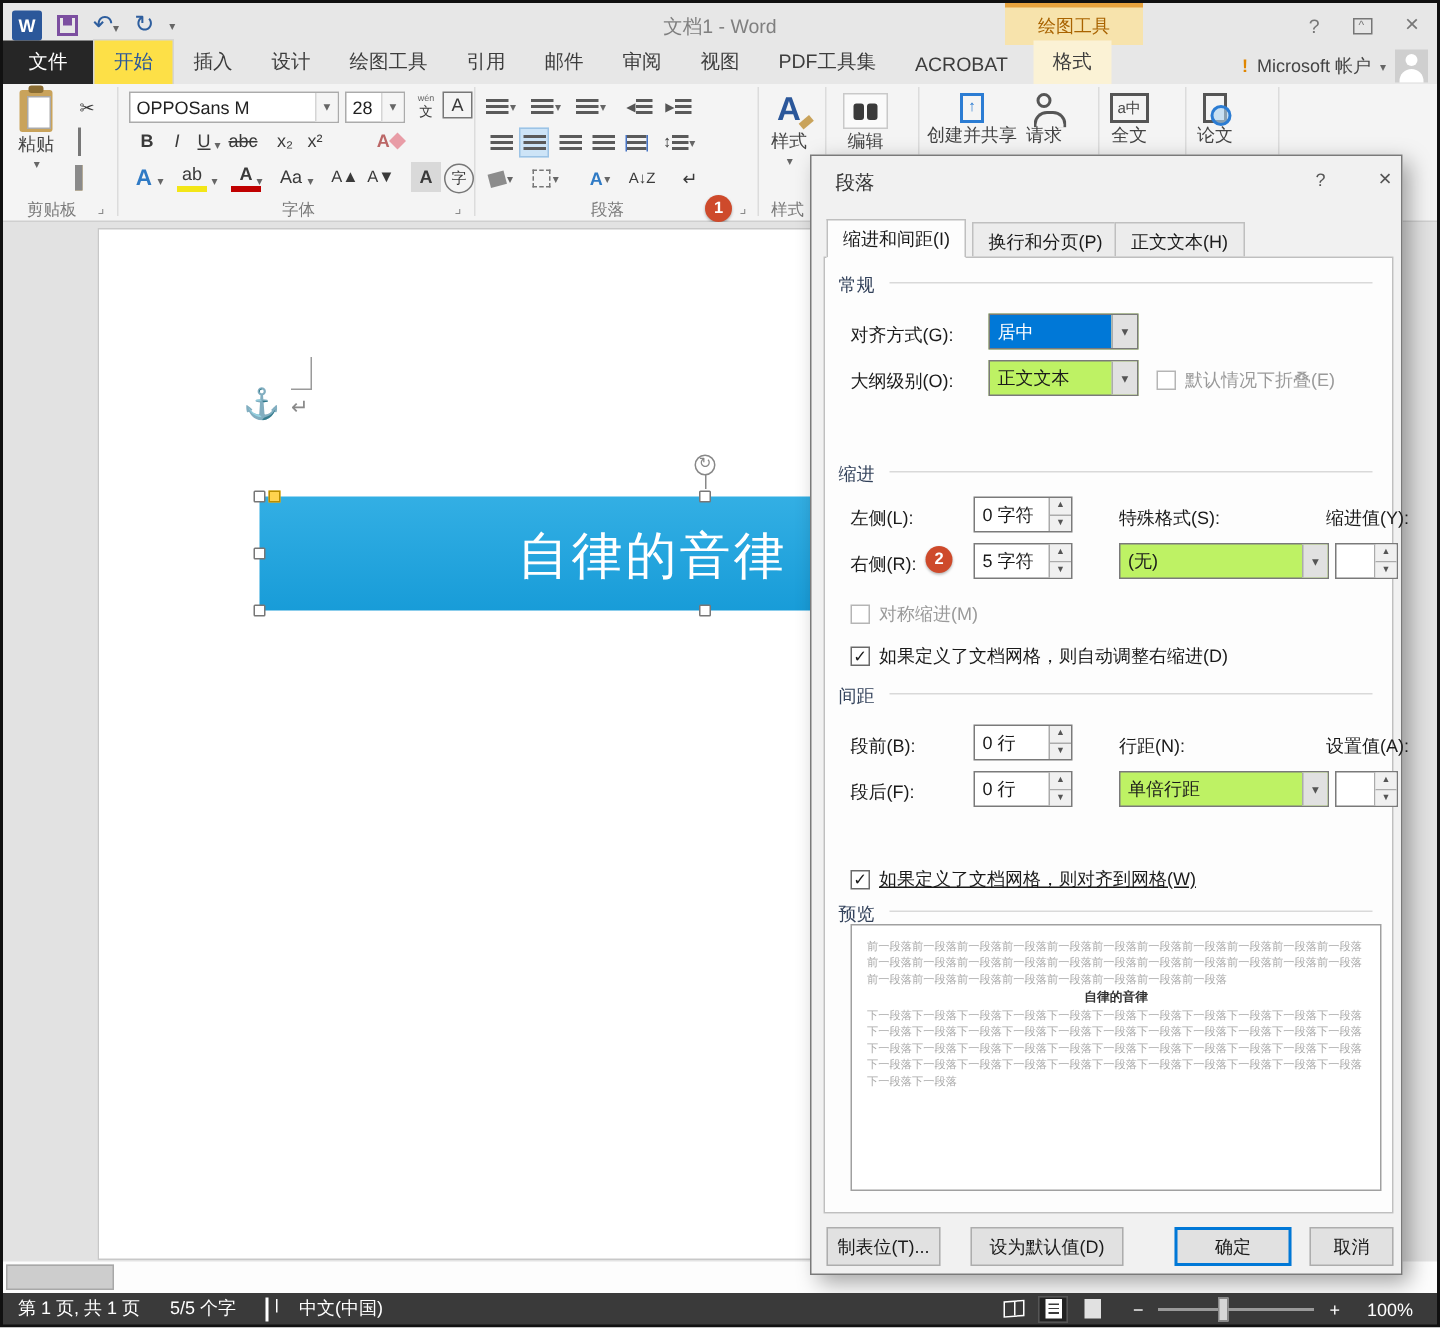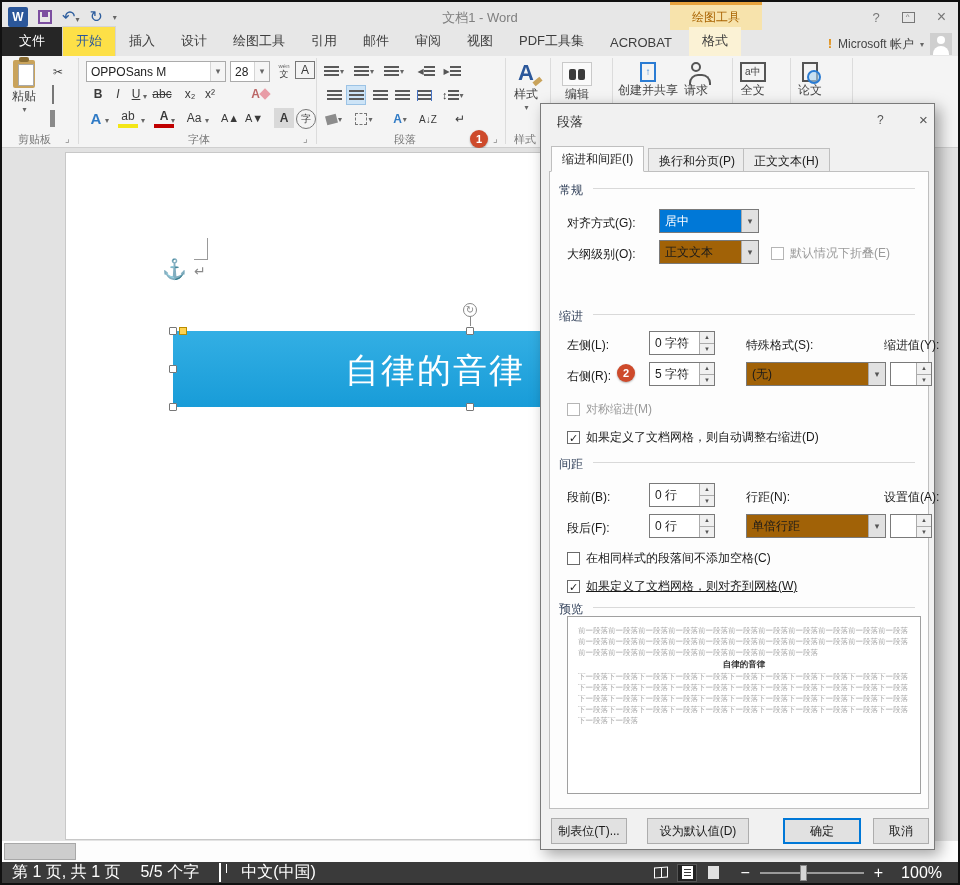--- a/index.html
+++ b/index.html
@@ -91,21 +91,21 @@
   .dlg-title { left:16px; top:9px; font-size:13px; color:#333; }
   .dlg-x { font-size:15px; color:#555; }
   .dtab { position:absolute; top:44px; height:24px; padding:4px 10px; font-size:12px; color:#1A1A1A;
           border:1px solid #BFBFBF; background:#ECECEC; }
   .dtab.active { background:#FDFDFD; border-bottom:1px solid #FDFDFD; height:26px; top:42px; z-index:3; }
   .tabpage { left:8px; top:67px; width:380px; height:638px; background:#FDFDFD; border:1px solid #BFBFBF; }
   .sect { position:absolute; font-size:12px; color:#33425B; }
   .sline { position:absolute; height:1px; background:#D9D9D9; }
   .flabel { position:absolute; font-size:12px; color:#1A1A1A; white-space:nowrap; }
   .flabel.dis { color:#9A9A9A; }
-  .dcombo { position:absolute; background:#a16207; border:1px solid #7A7A7A; display:flex; font-size:12px; }
+  .dcombo { position:absolute; background:#bef264; border:1px solid #7A7A7A; display:flex; font-size:12px; }
   .dcombo .val { flex:1; padding:3px 5px; white-space:nowrap; overflow:hidden; }
   .dcombo .val.hl { background:#0078D7; color:#fff; }
   .dcombo .btn { width:17px; background:#E1E1E1; border-left:1px solid #ABABAB; color:#555; font-size:9px;
                  display:flex; align-items:center; justify-content:center; }
   .spin { position:absolute; background:#fff; border:1px solid #7A7A7A; display:flex; font-size:12px; }
   .spin .val { flex:1; padding:3px 5px; white-space:nowrap; }
   .spin .ud { width:15px; display:flex; flex-direction:column; border-left:1px solid #ABABAB; }
   .spin .ud span { flex:1; background:#F0F0F0; font-size:6px; color:#555; text-align:center; line-height:10px; border-bottom:1px solid #ABABAB; }
   .spin .ud span:last-child { border-bottom:none; }
   .cbrow { position:absolute; display:flex; align-items:center; gap:6px; }
@@ -114,21 +114,21 @@
   .cb.dis { border-color:#B5B5B5; }
   .preview-box { left:26px; top:512px; width:354px; height:178px; background:#fff; border:1px solid #A0A0A0;
                  overflow:hidden; padding:8px 10px; }
   .pv-gray { font-size:7.5px; color:#A9A9A9; line-height:11px; word-break:break-all; }
   .pv-center { font-size:8.5px; color:#333; font-weight:bold; text-align:center; line-height:13px; }
   .dbtn { position:absolute; height:26px; background:#E1E1E1; border:1px solid #ADADAD; font-size:12px; color:#1A1A1A;
           display:flex; align-items:center; justify-content:center; }
   .dbtn.primary { border:2px solid #0078D7; }
 
   
-  .statusbar { left:2px; top:862px; width:956px; height:21px; background:#3A3A3A; color:#fff; font-size:16px;
+  .statusbar { left:2px; top:862px; width:956px; height:21px; background:#3A3A3A; color:#fff; font-size:12px;
                display:flex; align-items:center; }
   .sb-item { padding:0 10px; white-space:nowrap; }
   .book-ic { width:14px; height:11px; border:1px solid #fff; position:relative; }
   .book-ic::before { content:""; position:absolute; left:6px; top:0; width:1px; height:9px; background:#fff; }
   .view-ic { width:18px; height:16px; display:flex; align-items:center; justify-content:center; margin:0 4px; }
   .pg-ic { width:11px; height:13px; background:#fff; }
   .pg-ic.lines { background:linear-gradient(#fff,#fff); position:relative; }
   .pg-ic.lines::after { content:""; position:absolute; left:2px; top:3px; width:7px; height:7px;
        background:repeating-linear-gradient(to bottom,#3A3A3A 0 1px,transparent 1px 3px); }
   .view-sel { background:#222; outline:1px solid #555; }
@@ -454,24 +454,20 @@
       <span class="btn">▾</span>
     </div>
     <div class="spin" style="left:349px; top:410px; width:42px; height:24px;">
       <span class="val"></span>
       <span class="ud">
           <span>▲</span>
           <span>▼</span>
         </span>
     </div>
 
-    <span class="cbrow" style="left:26px; top:446px;">
-      <span class="cb"></span>
-      <span class="flabel" style="position:static;">在相同样式的段落间不添加空格(C)</span>
-    </span>
     <span class="cbrow" style="left:26px; top:474px;">
       <span class="cb">✓</span>
       <span class="flabel" style="position:static;text-decoration:underline;">如果定义了文档网格，则对齐到网格(W)</span>
     </span>
 
     <span class="abs sect" style="left:18px; top:497px;">预览</span>
     <span class="abs sline" style="left:52px; top:503px; width:322px;"></span>
     <div class="abs preview-box">
       <div class="pv-gray">前一段落前一段落前一段落前一段落前一段落前一段落前一段落前一段落前一段落前一段落前一段落前一段落前一段落前一段落前一段落前一段落前一段落前一段落前一段落前一段落前一段落前一段落前一段落前一段落前一段落前一段落前一段落前一段落前一段落前一段落</div>
       <div class="pv-center">自律的音律</div>

